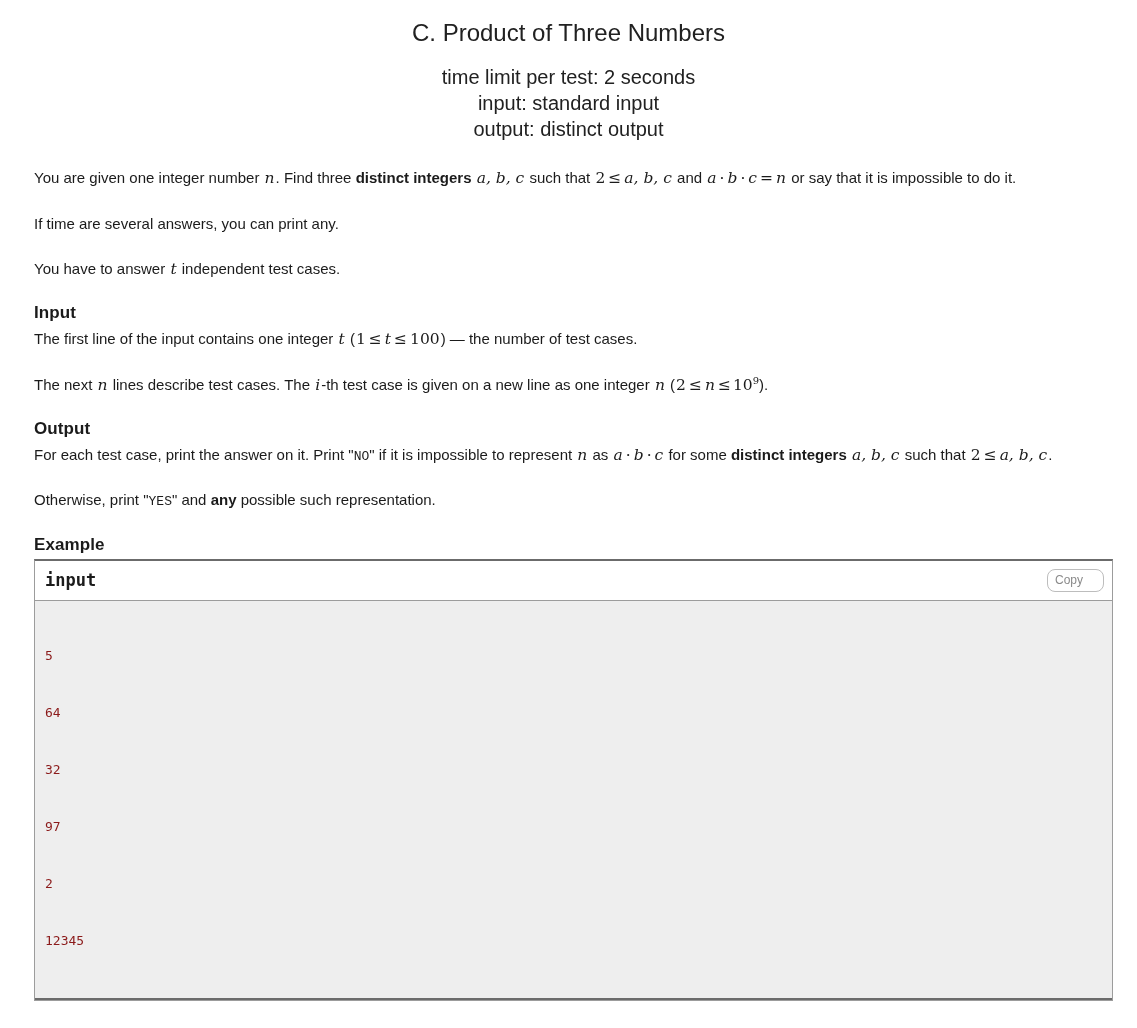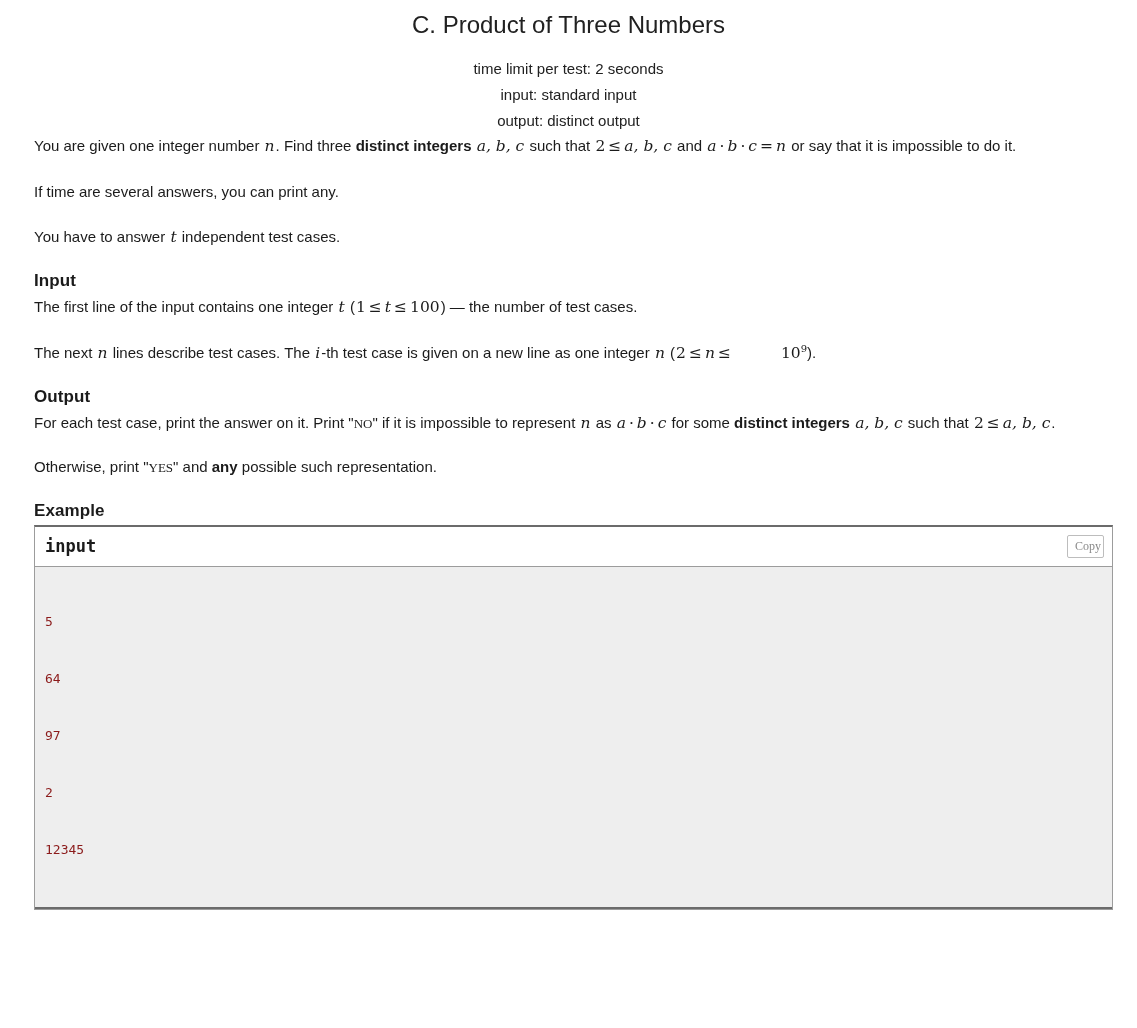--- a/index.html
+++ b/index.html
@@ -17,45 +17,46 @@
     overflow: hidden;
   }
   .page {
     width: 1137px;
     box-sizing: border-box;
     padding: 0;
   }
   
   .problem-header {
     text-align: center;
-    padding-top: 10px;
+    padding-top: 18px;
   }
   .title {
     font-size: 24px;
     font-weight: normal;
     color: #212121;
     margin: 0 0 16px 0;
     line-height: 1.25;
   }
   .limit-line {
-    font-size: 15px;
+    font-size: 20px;
     line-height: 26px;
     color: #212121;
   }
   
   .statement {
     padding: 0 24px 0 34px;
     box-sizing: border-box;
   }
   .statement p {
     margin: 0 0 22px 0;
     line-height: 23px;
     text-align: left;
   }
   .statement p.first {
+    margin-top: 24px;
   }
   .section-title {
     font-size: 17px;
     font-weight: bold;
     margin: 0 0 4px 0;
     color: #1b1b1b;
     letter-spacing: 0.1px;
   }
   .section-title.example-title {
   }
@@ -82,30 +83,29 @@
   .mop {
     font-family: "DejaVu Serif", "Liberation Serif", serif;
     font-style: normal;
     font-size: 15.5px;
     padding: 0 2px;
   }
   .msup {
     font-family: "DejaVu Serif", "Liberation Serif", serif;
     font-style: normal;
     font-size: 15.5px;
-    margin-left: 48px;
   }
   .msup sup {
     font-size: 10px;
     vertical-align: super;
     line-height: 0;
   }
   b, .bold { font-weight: bold; }
   .tt {
-    font-family: Liberation Serif, serif;
+    font-family: Liberation Mono, monospace;
     font-size: 13px;
   }
   
   .sample-tests {
     margin: 0 24px 0 34px;
     border: 1px solid #9c9c9c;
     border-top: 2px solid #6b6b6b;
     box-sizing: border-box;
   }
   .sample-block + .sample-block {
@@ -126,25 +126,25 @@
     color: #1b1b1b;
     line-height: 22px;
   }
   .copy-btn {
     position: absolute;
     right: 8px;
     top: 8px;
     border: 1px solid #bdbdbd;
     background: #ffffff;
     color: #8a8a8a;
-    font-family: Liberation Serif, serif;
+    font-family: Liberation Sans, sans-serif;
     font-size: 12px;
     line-height: 14px;
-    padding: 3px 2px 4px 7px;
-    border-radius: 2px;
+    padding: 3px 20px 4px 7px;
+    border-radius: 8px;
     cursor: pointer;
   }
   .sample-data {
     background: #eeeeee;
     padding: 7px 10px 10px 10px;
     font-family: "DejaVu Sans Mono", "Liberation Mono", monospace;
     font-size: 13px;
     color: #8b1a1a;
     line-height: 19px;
     white-space: pre;
@@ -189,20 +189,21 @@
   <div class="sample-tests">
 
     <div class="sample-block">
       <div class="sample-head">
         <span class="label">input</span>
         <button class="copy-btn">Copy</button>
       </div>
       <div class="sample-data">
         <div class="line">5</div>
         <div class="line">64</div>
+        <div class="line">32</div>
         <div class="line">97</div>
         <div class="line">2</div>
         <div class="line">12345</div>
       </div>
     </div>
 
     <div class="sample-block">
       
       
     </div>

